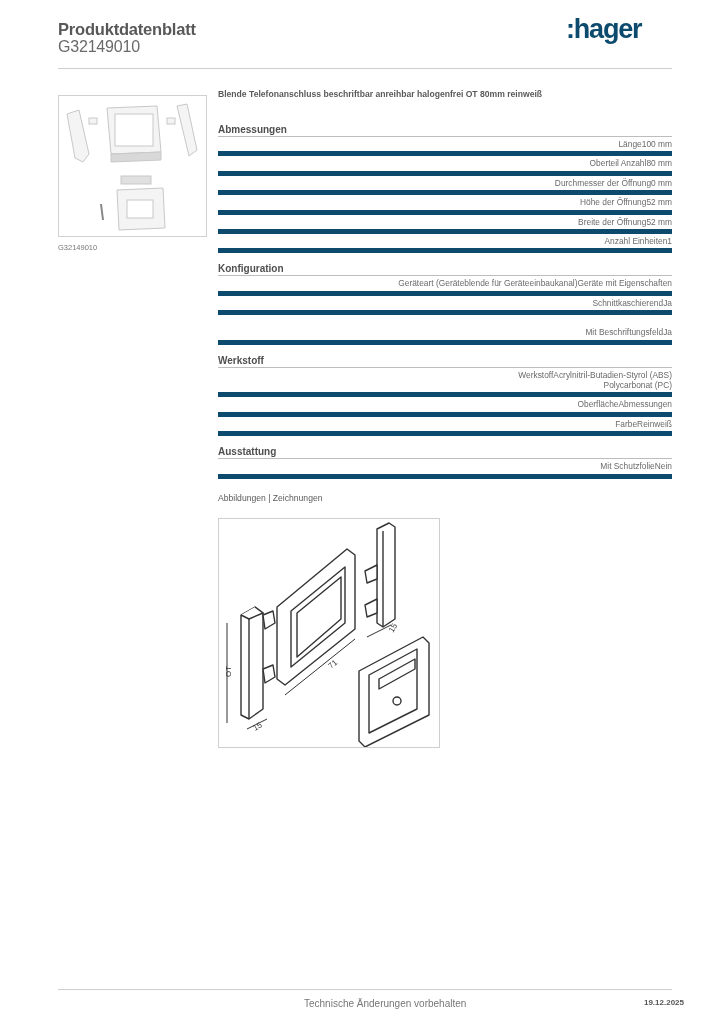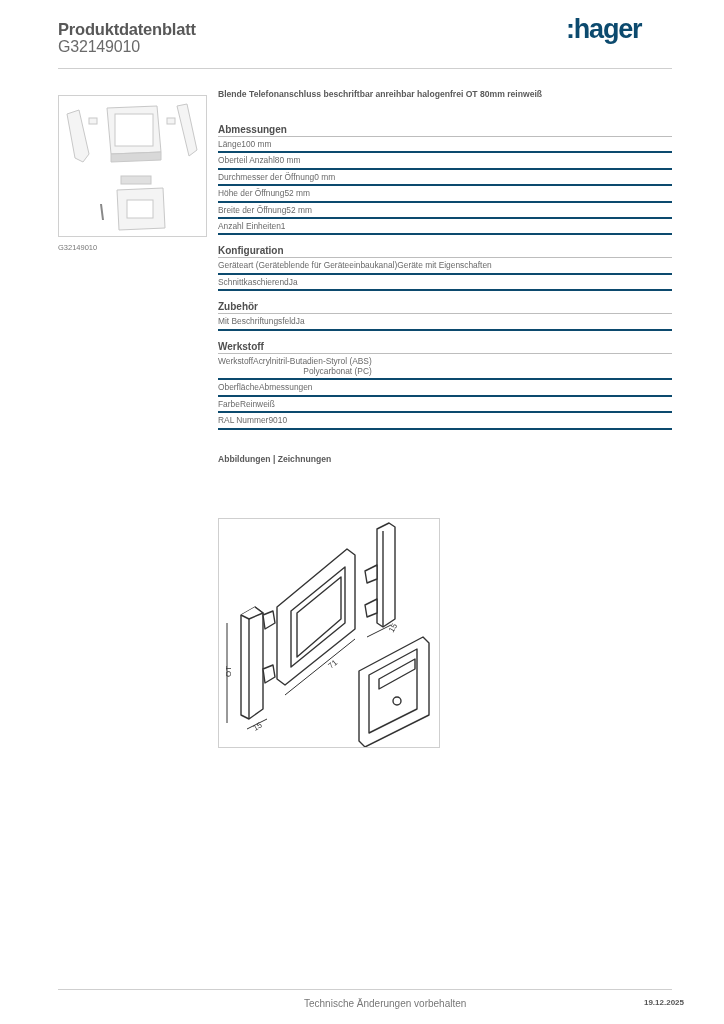--- a/index.html
+++ b/index.html
@@ -11,23 +11,23 @@
   .rule-top { position: absolute; left: 58px; top: 68px; width: 614px; height: 1px; background: #cfcfcf; }
 
   .thumb { position: absolute; left: 58px; top: 95px; width: 149px; height: 142px; border: 1px solid #d0d0d0; box-sizing: border-box; background: #fff; }
   .thumb-caption { position: absolute; left: 58px; top: 243px; font-size: 7.5px; color: #777; }
 
   .main { position: absolute; left: 218px; top: 89px; width: 454px; }
   .product-name { font-size: 8.6px; font-weight: bold; color: #5a5a5a; margin: 0 0 25px 0; }
   .section-main { font-size: 8.6px; font-weight: bold; color: #5a5a5a; margin: 0 0 14px 0; }
   .group { margin-bottom: 10px; }
   .group-title { font-size: 10px; font-weight: bold; color: #4f4f4f; padding-bottom: 2px; border-bottom: 1px solid #bdbdbd; height: 10px; }
-  .row { display: flex; justify-content: flex-start; font-size: 8.4px; color: #6a6a6a; border-bottom: 2px solid #0c4a6e; padding: 2px 0 2px 0; line-height: 10.4px; }
+  .row { display: flex; justify-content: flex-end; font-size: 8.4px; color: #6a6a6a; border-bottom: 5px solid #0c4a6e; padding: 2px 0 2px 0; line-height: 10.4px; }
   .row .val { text-align: right; }
-  .figures-title { font-size: 8.6px; font-weight: bold; color: #5a5a5a; margin-top: 24px; }
+  .figures-title { font-size: 8.6px; font-weight: normal; color: #5a5a5a; margin-top: 14px; }
   .drawing { position: absolute; left: 218px; top: 518px; width: 222px; height: 230px; border: 1px solid #cfcfcf; box-sizing: border-box; }
 
   .rule-bottom { position: absolute; left: 58px; top: 989px; width: 614px; height: 1px; background: #cfcfcf; }
   .footer-left { position: absolute; left: 58px; top: 998px; font-size: 8px; font-weight: bold; color: #555; margin-top: 44px; }
   .footer-center { position: absolute; left: 304px; top: 998px; font-size: 10px; color: #777; }
   .footer-right { position: absolute; right: 40px; top: 998px; font-size: 8px; font-weight: bold; color: #555; }
 </style>
 </head>
 <body>
 
@@ -92,47 +92,49 @@
         <span>Geräteart (Geräteblende für Geräteeinbaukanal)</span>
         <span class="val">Geräte mit Eigenschaften</span>
       </div>
     <div class="row">
         <span>Schnittkaschierend</span>
         <span class="val">Ja</span>
       </div>
   </div>
 
   <div class="group">
-    <div class="group-title">Zubehör</div>
     <div class="row">
         <span>Mit Beschriftungsfeld</span>
         <span class="val">Ja</span>
       </div>
   </div>
 
   <div class="group">
     <div class="group-title">Werkstoff</div>
     <div class="row">
         <span>Werkstoff</span>
         <span class="val"><span>Acrylnitril-Butadien-Styrol (ABS)</span><br><span>Polycarbonat (PC)</span></span>
       </div>
     <div class="row">
         <span>Oberfläche</span>
         <span class="val">Abmessungen</span>
       </div>
     <div class="row">
         <span>Farbe</span>
         <span class="val">Reinweiß</span>
       </div>
+  </div>
+
+  <div class="group">
+    <div class="group-title">Ausstattung</div>
     <div class="row">
-        <span>RAL Nummer</span>
-        <span class="val">9010</span>
+        <span>Mit Schutzfolie</span>
+        <span class="val">Nein</span>
       </div>
   </div>
-
 
   <div class="figures-title">Abbildungen | Zeichnungen</div>
 </div>
 
 <div class="drawing">
   <svg width="220" height="228" viewBox="0 0 220 228">
     <g fill="#fff" stroke="#333" stroke-width="1.4" stroke-linejoin="round">
 
       <path d="M22 96 L36 88 L44 94 L44 190 L30 200 L22 196 Z"></path>
       <path d="M36 88 L44 94 L30 100 L22 96"></path>

